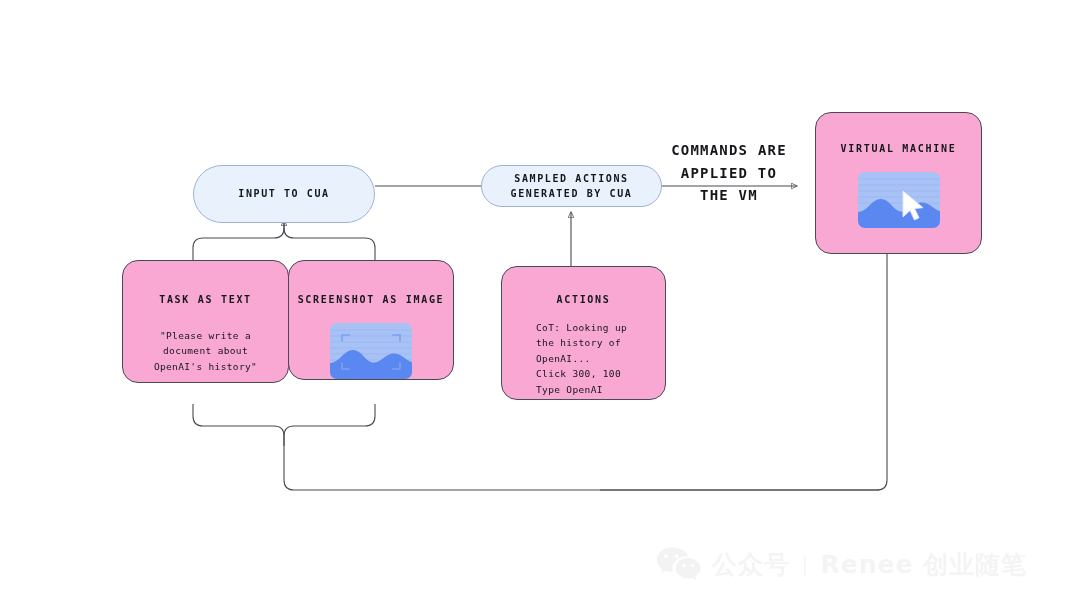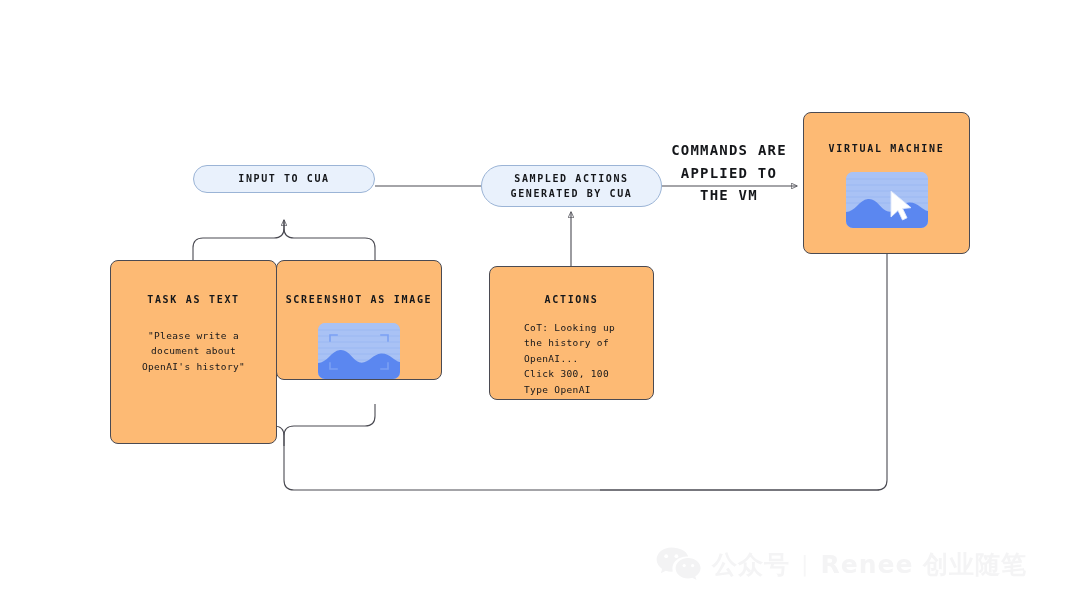--- a/index.html
+++ b/index.html
@@ -46,23 +46,24 @@
     font-size: 10px;
     font-weight: 700;
     letter-spacing: 1.6px;
     line-height: 1.55;
     color: #14161a;
   }
 
   
   .card {
     position: absolute;
-    background: #fdba74;
+    background: #f9a8d4;
     border: 1.1px solid #4a4a52;
-    border-radius: 8px;
+    border-radius: 16px;
+    margin-left: 12px;
   }
   .card-title {
     position: absolute;
     left: 0; right: 0;
     text-align: center;
     font-size: 10px;
     font-weight: 700;
     letter-spacing: 1.7px;
     color: #14161a;
   }
@@ -151,33 +152,33 @@
     <path d="M 375 260 L 375 248 Q 375 238 365 238 L 294 238 Q 284 238 284 228 L 284 220" marker-end="url(#arrow)"></path>
 
     <path d="M 571 266 L 571 212" marker-end="url(#arrow)"></path>
 
     <path d="M 193 404 L 193 416 Q 193 426 203 426 L 274 426 Q 284 426 284 436 L 284 480 Q 284 490 294 490 L 879 490"></path>
     <path d="M 375 404 L 375 416 Q 375 426 365 426 L 294 426 Q 284 426 284 436 L 284 446"></path>
 
     <path d="M 887 254 L 887 480 Q 887 490 877 490 L 600 490"></path>
   </svg>
 
-  <div class="pill" id="pill-input" style="left:193px; top:165px; width:182px; height:28px;">
+  <div class="pill" id="pill-input" style="left:193px; top:165px; width:182px; height:58px;">
     <span>INPUT TO CUA</span>
   </div>
 
   <div class="pill" id="pill-sampled" style="left:481px; top:165px; width:181px; height:42px; white-space:pre-line;">
     <span>SAMPLED ACTIONS
 GENERATED BY CUA</span>
   </div>
 
   <div class="caption" style="left:665px; top:139px; width:128px;">COMMANDS ARE
 APPLIED TO THE VM</div>
 
-  <div class="card" id="card-task" style="left:110px; top:260px; width:167px; height:184px;">
+  <div class="card" id="card-task" style="left:110px; top:260px; width:167px; height:123px;">
     <div class="card-title" style="top:33px;">TASK AS TEXT</div>
     <div class="card-body" style="top:67px;">"Please write a
 document about
 OpenAI's history"</div>
   </div>
 
   <div class="card" id="card-screenshot" style="left:276px; top:260px; width:166px; height:120px;">
     <div class="card-title" style="top:33px;">SCREENSHOT AS IMAGE</div>
 
     <div class="thumb" style="left:41px; top:62px; width:82px; height:56px;">

